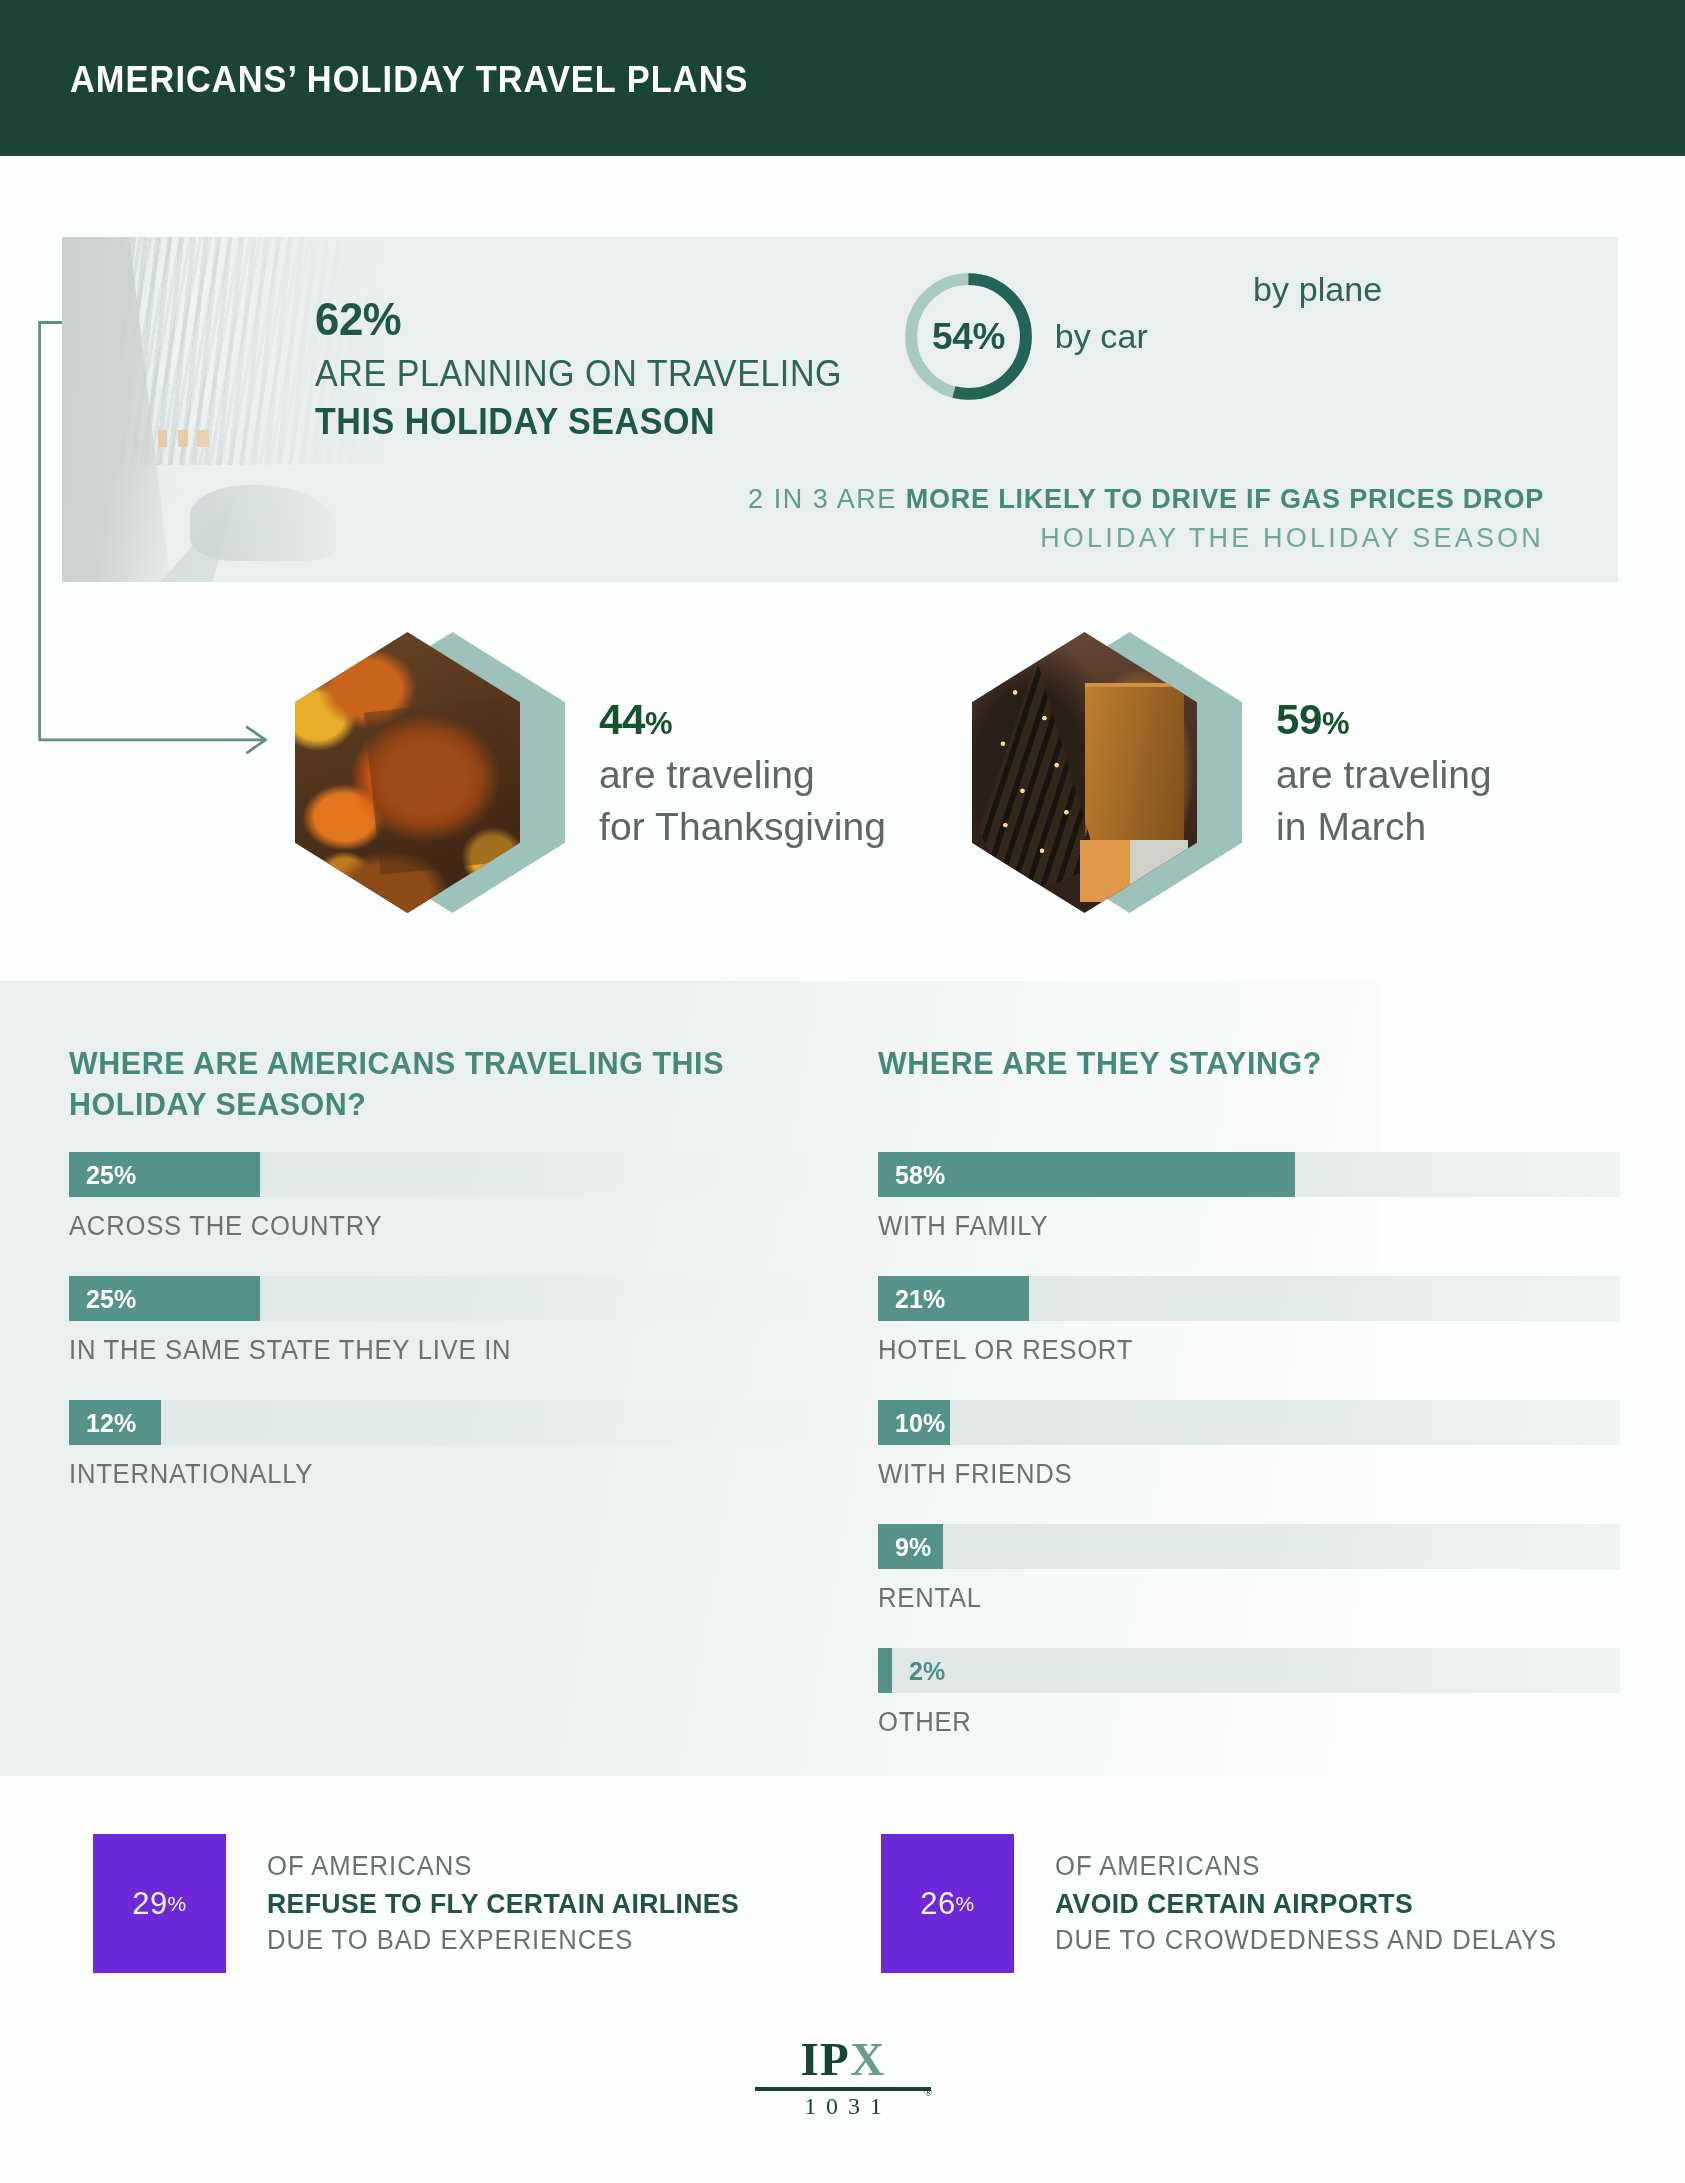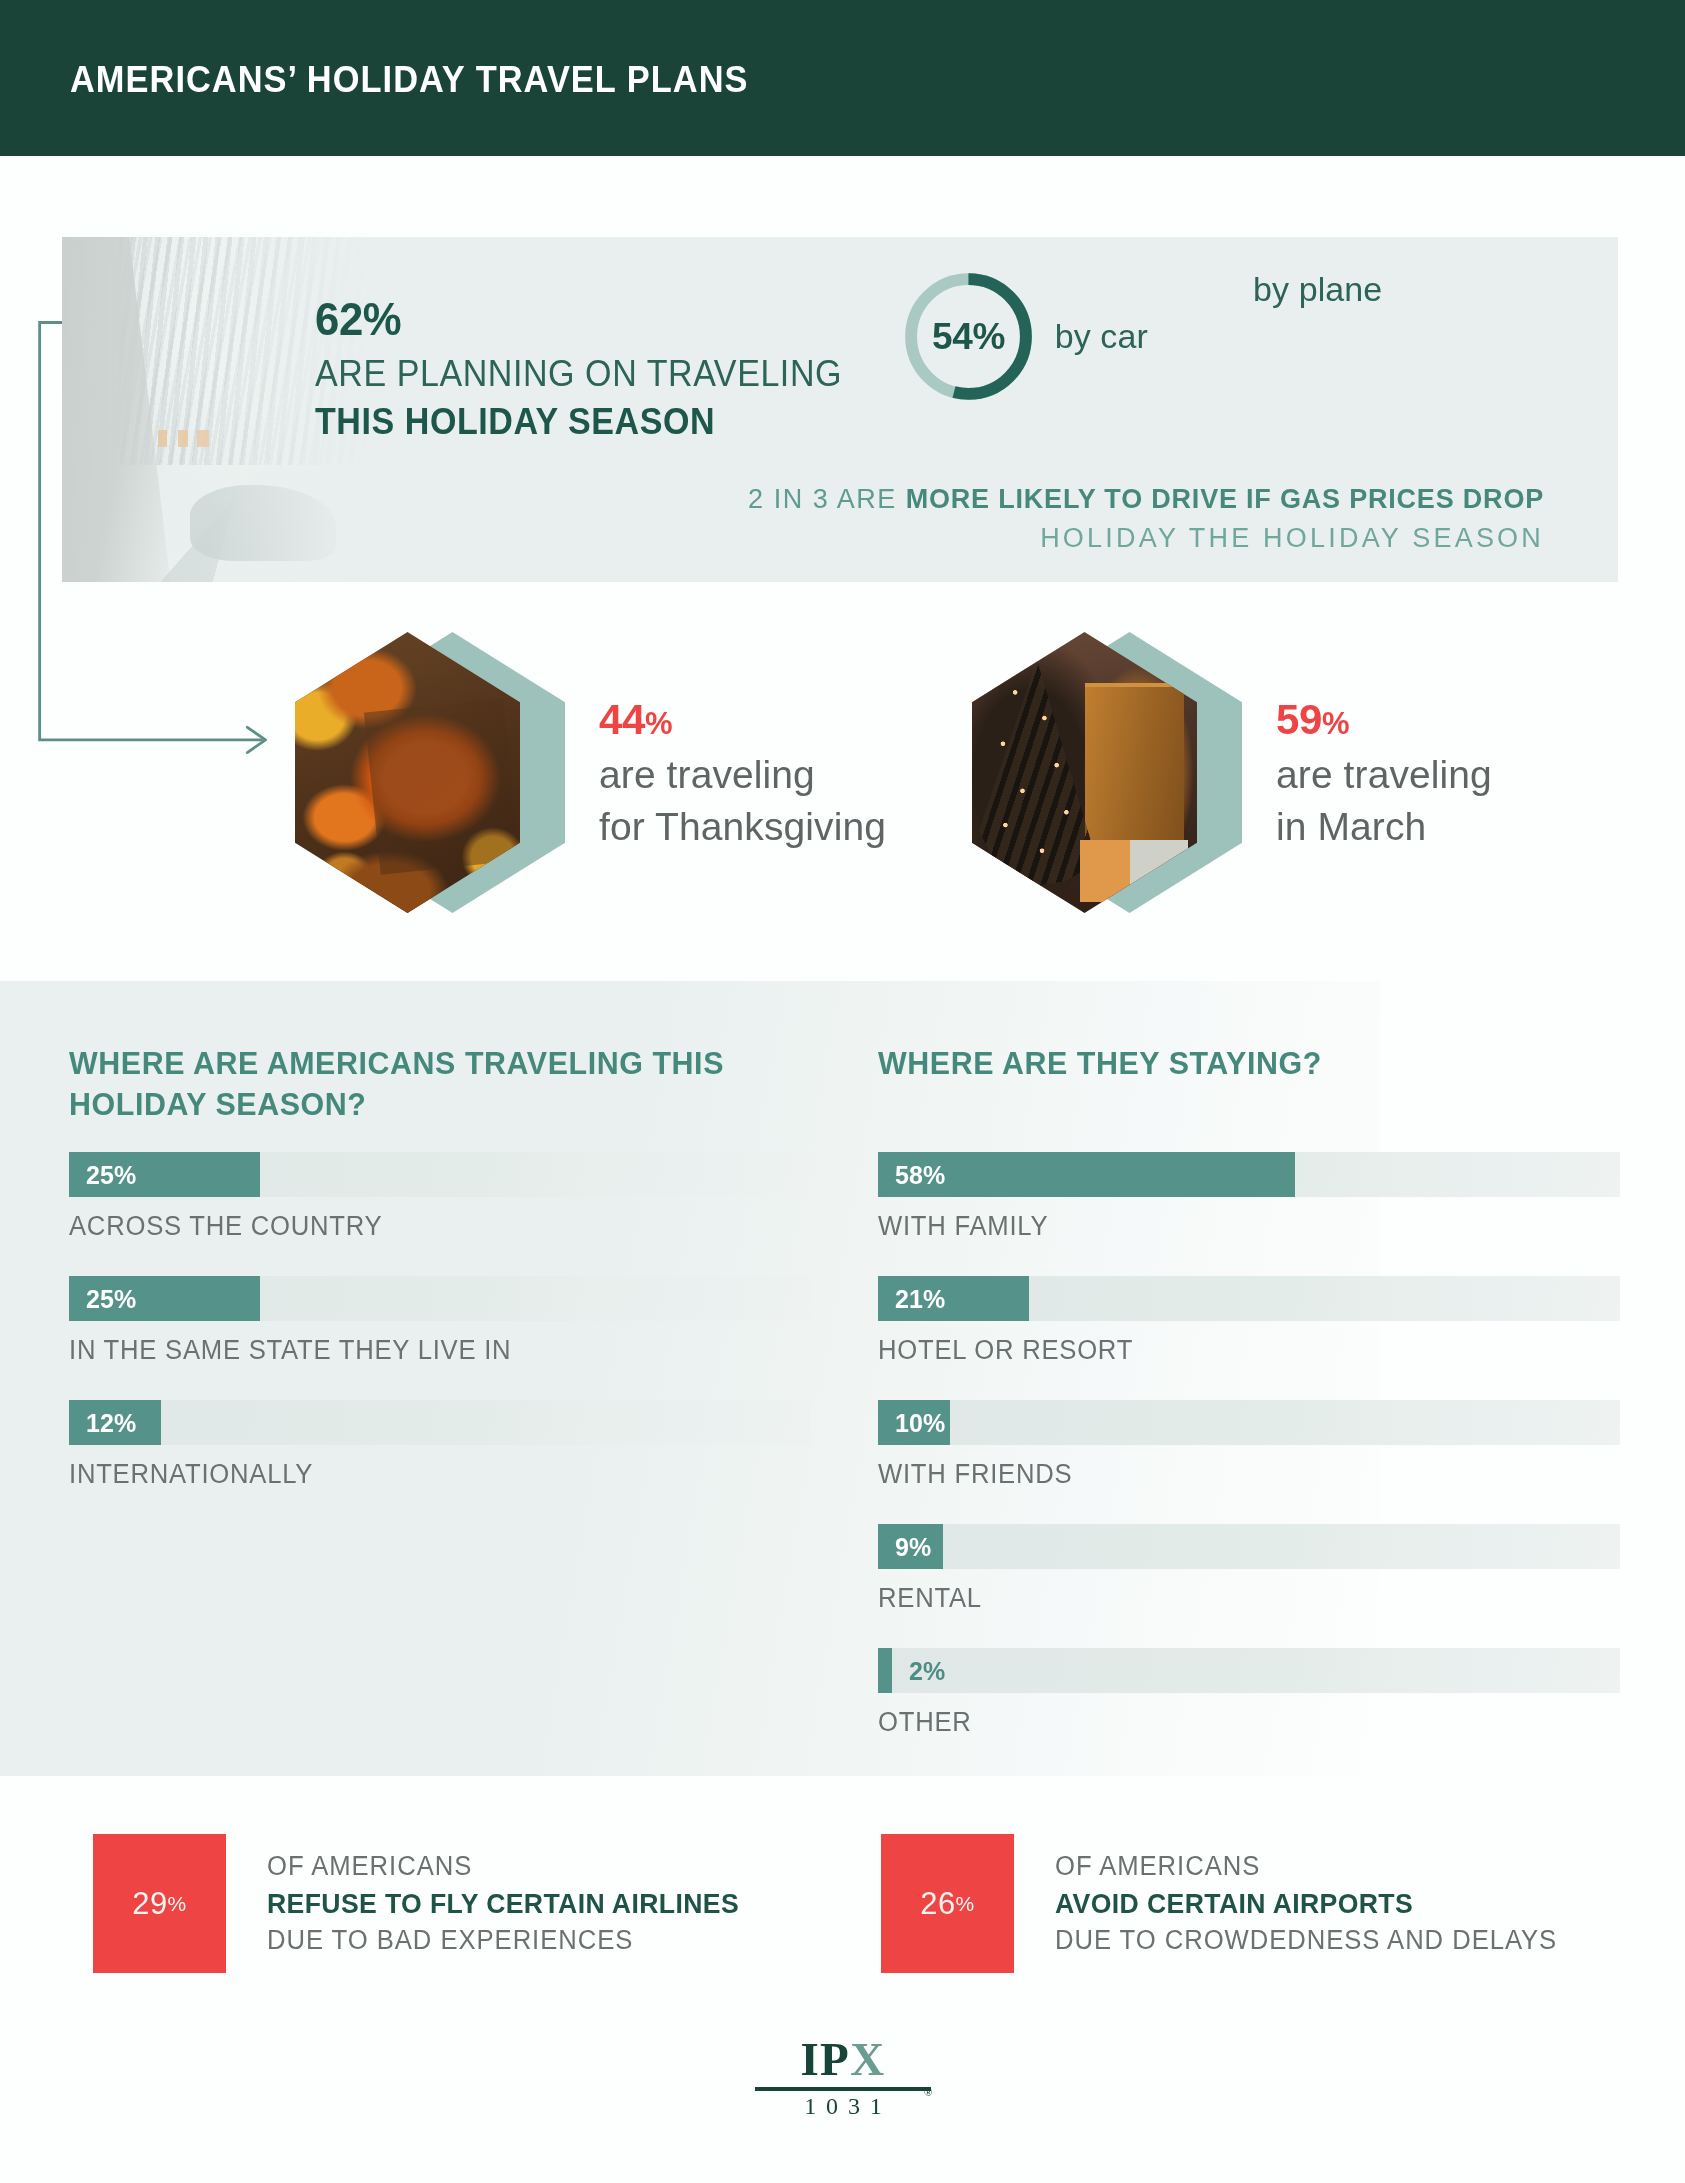--- a/index.html
+++ b/index.html
@@ -166,21 +166,21 @@
   .xmas .cabinet {
     position:absolute; left: 50%; top: 18%; width: 44%; height: 66%;
     background: linear-gradient(100deg, #c07f30, #9a6324 55%, #7d4f1c);
     border-top: 4.2px solid #d2913e;
   }
   .xmas .gifts {
     position:absolute; left: 48%; bottom: 4%; width: 48%; height: 22%;
     background: linear-gradient(90deg, #e0984a 0 46%, #cfd0c8 46% 100%);
   }
   .hex-text { margin-left: 37px; }
-  .hex-text .pct { font-size: 42px; font-weight: bold; color: #ef4444; letter-spacing: -0.4px; }
+  .hex-text .pct { font-size: 42px; font-weight: bold; color: #14532d; letter-spacing: -0.4px; }
   .hex-text .pct .sym { font-size: 31px; }
   .hex-text .d1, .hex-text .d2 { font-size: 39px; color: #5f6563; margin-top: 8.4px; letter-spacing: 0.1px; }
 
   
   .band {
     position:absolute; left: 0; top: 981px; width: 1380px; height: 795px;
     background: linear-gradient(100deg, #eaf0ef 0%, #eaf0ef 42%, #f0f5f4 62%, #f9fbfb 86%, #fdfefe 100%);
   }
   .col-head {
     position:absolute; font-size: 32px; font-weight: bold; color: #45897c;
@@ -204,21 +204,21 @@
   .bar-pct.outside { color: #4d8d83; left: 31px; }
   .bar-label {
     margin-top: 14px; font-size: 27px; color: #6b7170; letter-spacing: 0.8px;
     transform: scaleX(0.95); transform-origin: left top;
   }
 
   
   .bottom { position:absolute; left: 0; top: 1834px; width: 1686px; height: 154px; }
   .bstat { position:absolute; display:flex; align-items:stretch; }
   .bstat .sq {
-    width: 133px; height: 139px; background:#ef4444;
+    width: 133px; height: 139px; background:#6d28d9;
     display:flex; align-items:center; justify-content:center;
     font-size: 31px; color:#f0f5f3; letter-spacing: 0.4px;
   }
   .bstat .sq .sym { font-size: 21px; }
   .bstat .txt { margin-left: 41px; align-self:center; }
   .bstat .t1, .bstat .t3 { font-size: 27px; color:#6b7170; letter-spacing: 1px; transform: scaleX(0.95); transform-origin:left center; }
   .bstat .t2 { font-size: 28px; font-weight: bold; color:#1f5347; letter-spacing: 0.4px; margin: 5.6px 0; transform: scaleX(0.95); transform-origin:left center; }
 
   
   .logo { position:absolute; left: 755px; top: 2036px; width: 176px; text-align:center; }

